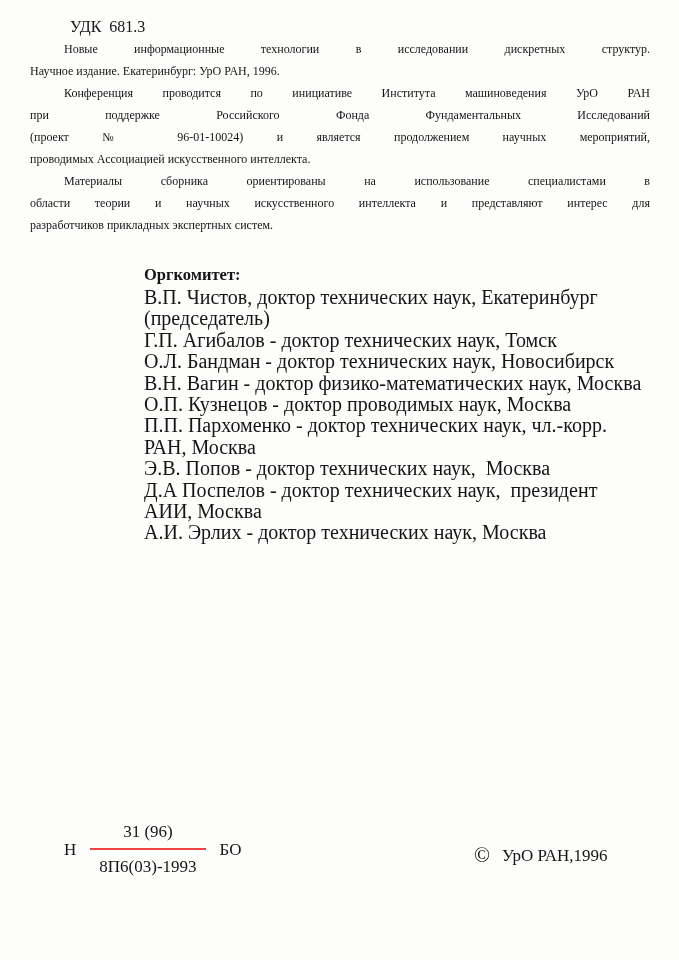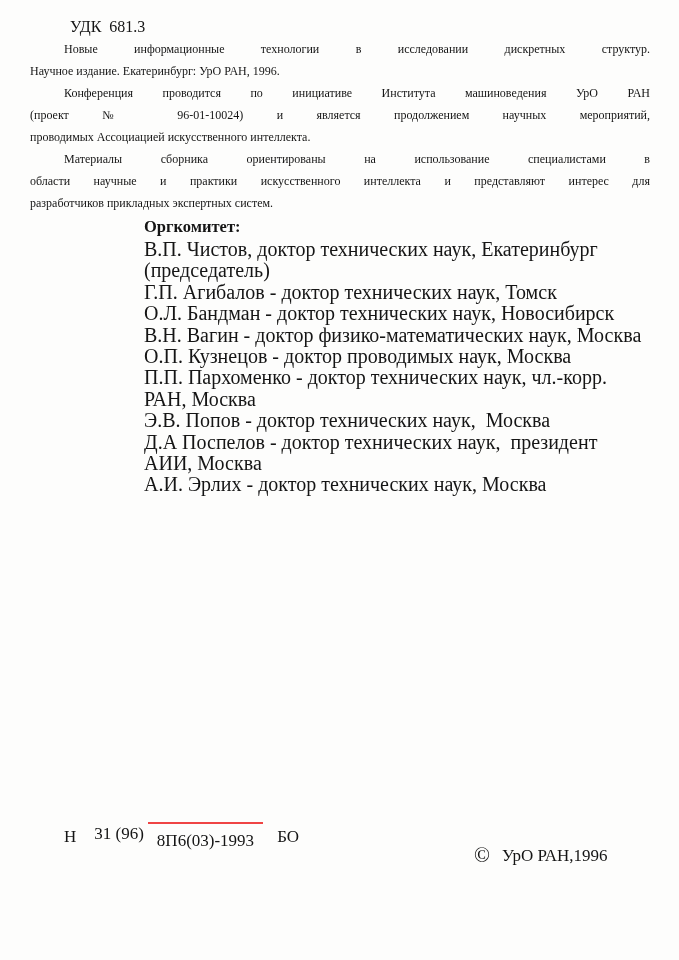--- a/index.html
+++ b/index.html
@@ -36,20 +36,21 @@
     white-space: pre-wrap;
   }
   .justify {
     text-align: justify;
     text-align-last: justify;
     white-space: normal;
   }
   .indent { text-indent: 34px; }
   .committee {
     margin-left: 114px;
+    margin-top: 26px;
   }
   .committee-header {
     font-weight: bold;
     font-size: 16.5px;
     line-height: 25px;
   }
   .member {
     font-size: 20px;
     line-height: 21.4px;
     white-space: pre-wrap;
@@ -59,20 +60,21 @@
     left: 64px;
     top: 822px;
     display: flex;
     align-items: center;
     font-size: 17px;
   }
   .cm-prefix { margin-right: 14px; }
   .cm-suffix { margin-left: 14px; }
   .frac {
     display: inline-flex;
+    flex-direction: column;
     align-items: center;
   }
   .frac .num {
     padding: 0 4px 6px 4px;
   }
   .frac .den {
     border-top: 2px solid #ef4444;
     padding: 7px 9px 0 9px;
   }
   .copyright {
@@ -99,27 +101,28 @@
     <div class="udk">УДК  681.3</div>
 
     <div class="para">
       <div class="line justify indent">Новые информационные технологии в исследовании дискретных структур.</div>
       <div class="line">Научное издание. Екатеринбург: УрО РАН, 1996.</div>
     </div>
 
 
     <div class="para">
       <div class="line justify indent">Конференция проводится по инициативе Института машиноведения УрО РАН</div>
+      <div class="line justify">при поддержке Российского Фонда Фундаментальных Исследований</div>
       <div class="line justify">(проект № 96-01-10024) и является продолжением научных мероприятий,</div>
       <div class="line">проводимых Ассоциацией искусственного интеллекта.</div>
     </div>
 
     <div class="para">
       <div class="line justify indent">Материалы сборника ориентированы на использование специалистами в</div>
-      <div class="line justify">области научные и практики искусственного интеллекта и представляют интерес для</div>
+      <div class="line justify">области теории и научных искусственного интеллекта и представляют интерес для</div>
       <div class="line">разработчиков прикладных экспертных систем.</div>
     </div>
 
     <div class="committee">
       <div class="committee-header">Оргкомитет:</div>
       <div class="member">В.П. Чистов, доктор технических наук, Екатеринбург (председатель)</div>
       <div class="member">Г.П. Агибалов - доктор технических наук, Томск</div>
       <div class="member">О.Л. Бандман - доктор технических наук, Новосибирск</div>
       <div class="member">В.Н. Вагин - доктор физико-математических наук, Москва</div>
       <div class="member">О.П. Кузнецов - доктор проводимых наук, Москва</div>

